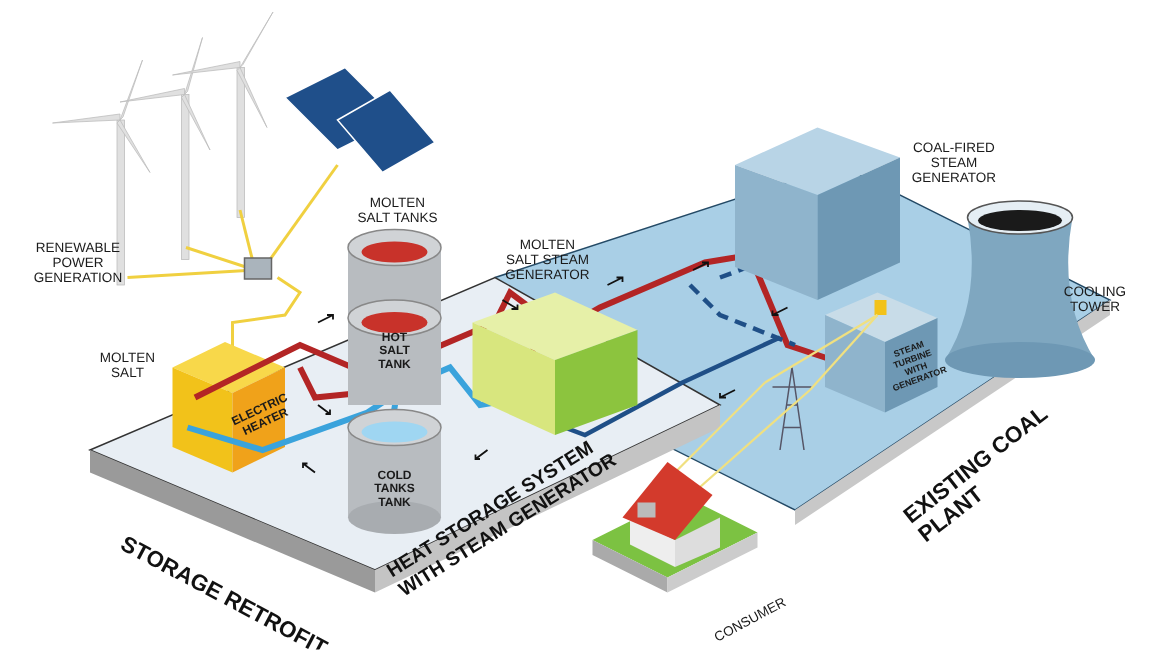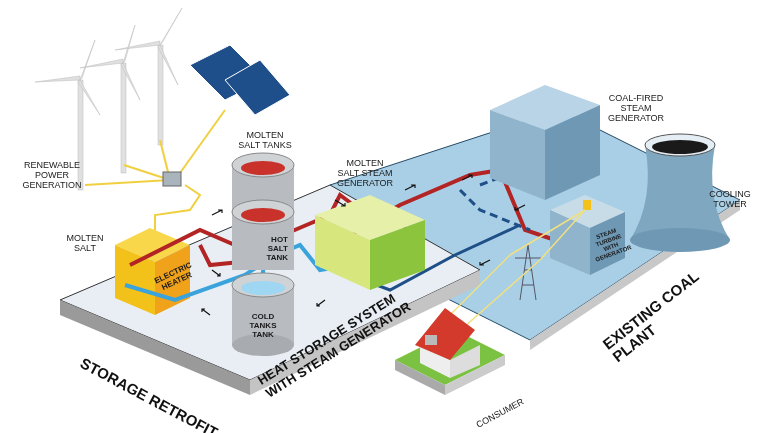--- a/index.html
+++ b/index.html
@@ -159,21 +159,21 @@
 <div class="lbl" style="left:330px;top:158px;width:70px;">MOLTEN
 SALT STEAM
 GENERATOR</div>
 <div class="lbl" style="left:601px;top:93px;width:70px;">COAL-FIRED
 STEAM
 GENERATOR</div>
 <div class="lbl" style="left:700px;top:173px;width:60px;margin-top:16px;">COOLING
 TOWER</div>
 <div class="box-lbl" style="left:155px;top:268px;width:40px;transform:rotate(-25deg);">ELECTRIC
 HEATER</div>
-<div class="box-lbl" style="left:238px;top:235px;width:50px;text-align:right;">HOT
+<div class="box-lbl" style="left:238px;top:220px;width:50px;">HOT
 SALT
 TANK</div>
 <div class="box-lbl" style="left:238px;top:312px;width:50px;">COLD
 TANKS
 TANK</div>
 <div class="box-lbl" style="left:590px;top:230px;width:40px;font-size:6px;line-height:7px;transform:rotate(-20deg);">STEAM
 TURBINE
 WITH
 GENERATOR</div>
 <div class="big" style="left:85px;top:355px;transform:rotate(28deg);transform-origin:left top;">STORAGE RETROFIT</div>

